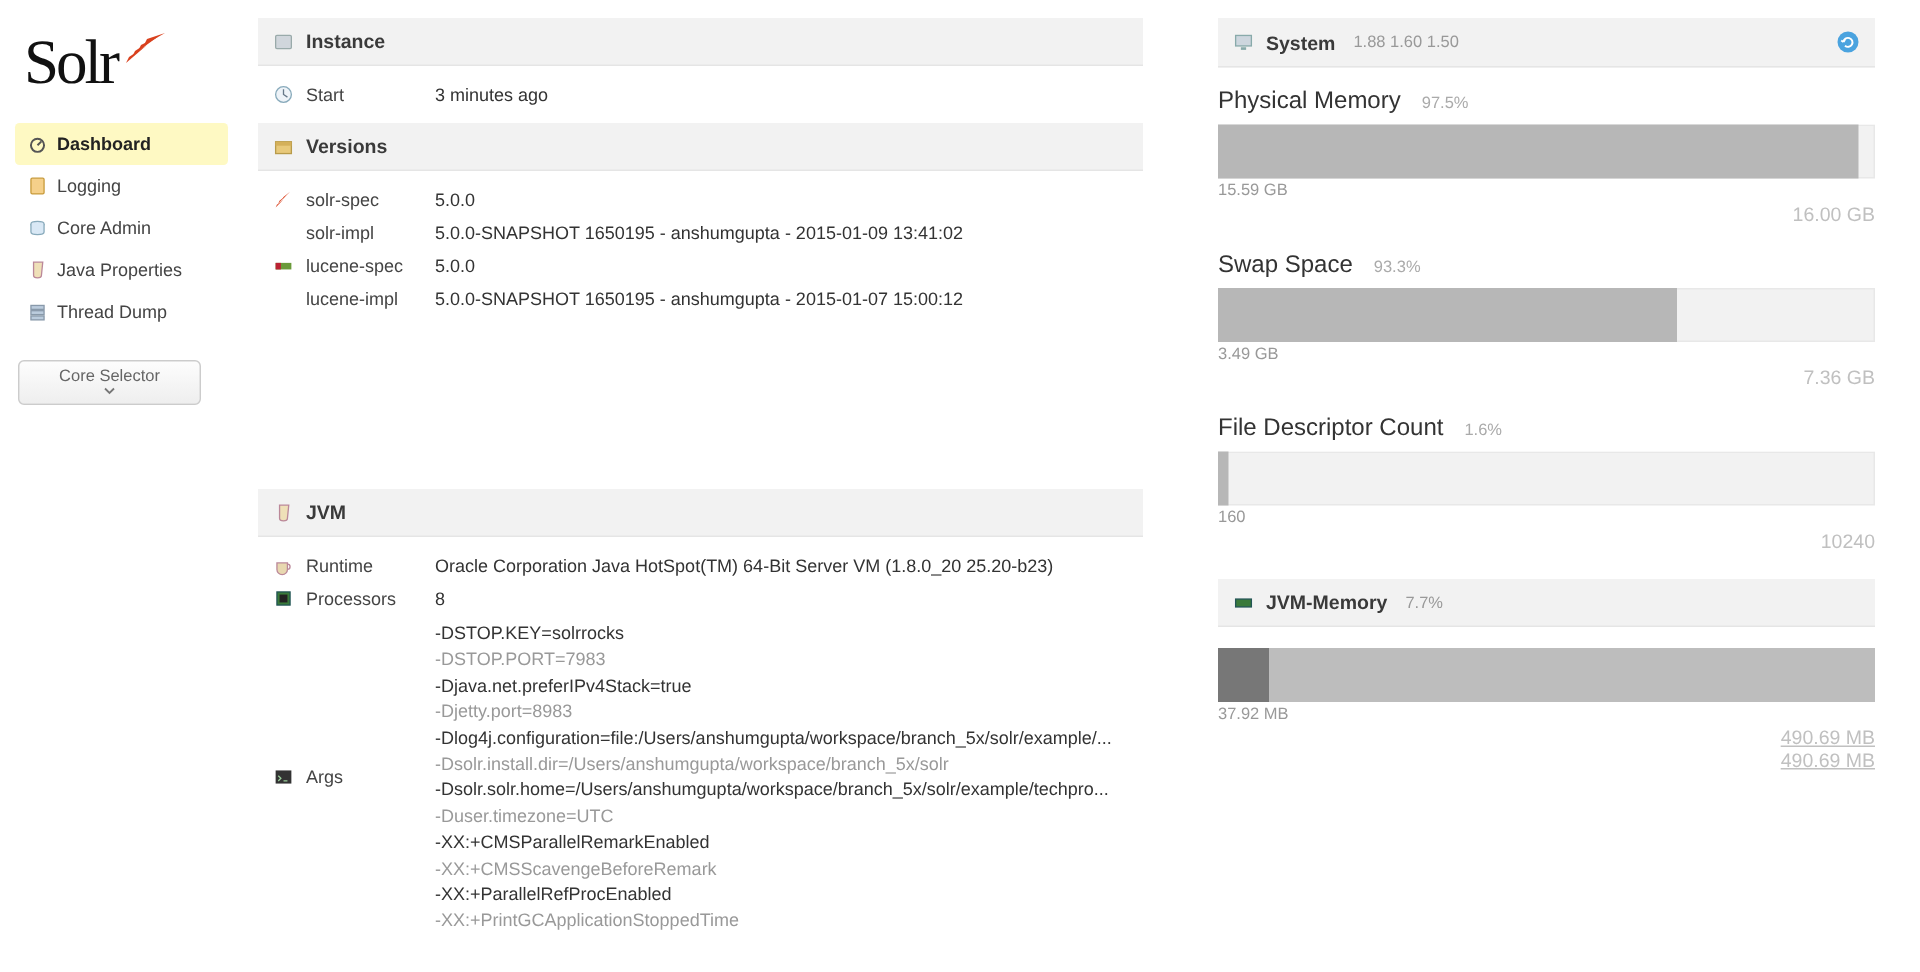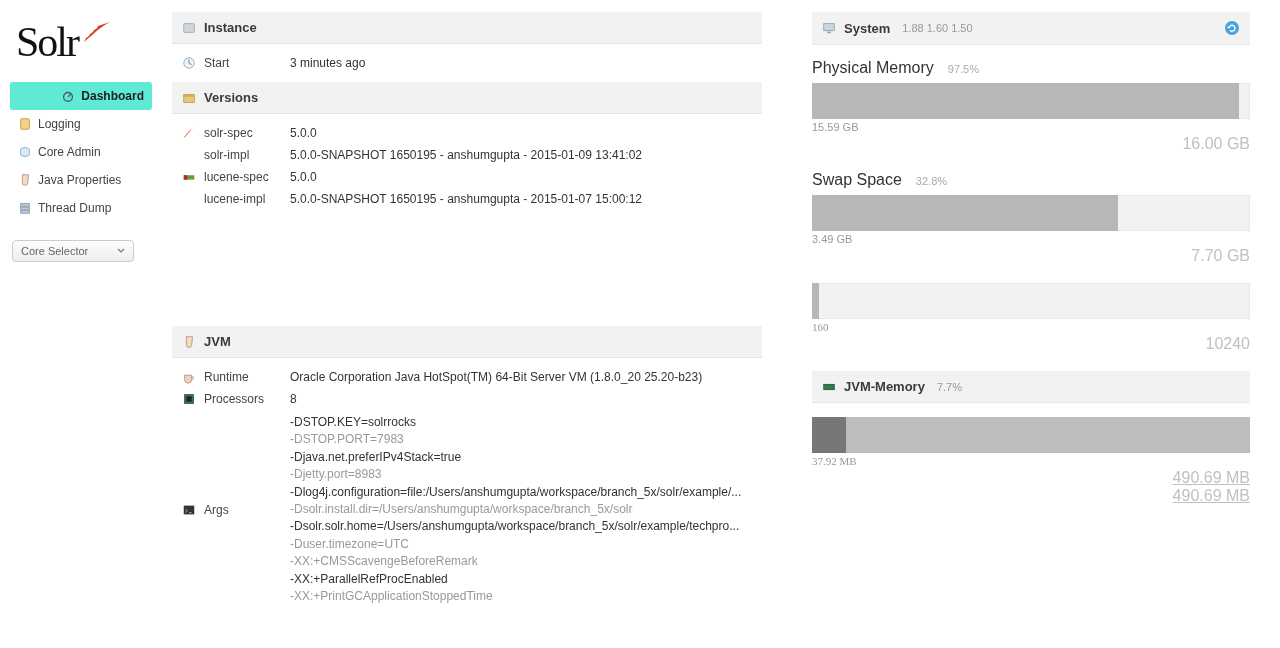--- a/index.html
+++ b/index.html
@@ -3,23 +3,23 @@
 <meta charset="utf-8">
 <style>
 * { box-sizing: border-box; margin: 0; padding: 0; }
 body { font-family: "Helvetica Neue", Helvetica, Arial, sans-serif; font-size: 12px; color: #333; background: #fff; }
 .container { display: flex; width: 1280px; height: 648px; }
 .sidebar { width: 160px; padding: 10px 8px 10px 10px; flex-shrink: 0; }
 .logo { display: flex; align-items: flex-start; margin: 8px 0 16px 6px; }
 .logo-text { font-family: Georgia, serif; font-size: 42px; font-weight: 300; letter-spacing: -2px; color: #111; }
 .nav { list-style: none; margin-bottom: 18px; }
 .nav li { padding: 7px 8px; border-radius: 3px; display: flex; align-items: center; cursor: pointer; color: #444; }
-.nav li.active { background: #5eead4; font-weight: bold; color: #222; justify-content: flex-end; }
+.nav li.active { background: #fef9c3; font-weight: bold; color: #222; }
 .nav .nav-icon { width: 14px; height: 14px; margin-right: 6px; flex-shrink:0; }
-.selector { width: 122px; padding: 4px 8px; border: 1px solid #ccc; border-radius: 4px; background: linear-gradient(#fdfdfd,#eee); display: flex; justify-content: space-between; align-items: center; color: #666; cursor: pointer; margin-left:2px;}
+.selector { width: 122px; padding: 4px 8px; border: 1px solid #ccc; border-radius: 4px; background: linear-gradient(#fdfdfd,#eee); display: flex; justify-content: space-between; align-items: center; color: #666; cursor: pointer; margin-left:2px;flex-direction:column;}
 .main { flex: 1; display: flex; gap: 50px; padding: 12px 30px 0 12px; overflow: hidden; }
 .col { display: flex; flex-direction: column; }
 .col-left { width: 590px; flex-shrink:0; }
 .col-right { flex: 1; }
 .panel-hdr { background: #f2f2f2; border-bottom: 1px solid #e5e5e5; padding: 8px 10px; display: flex; align-items: center; font-weight: bold; color: #3a3a3a; font-size: 13px; }
 .panel-hdr .sect-icon { width: 14px; height: 14px; margin-right: 8px; flex-shrink:0; }
 .panel-hdr .extra { font-weight: normal; color: #999; margin-left: 12px; font-size: 11px; }
 .refresh { margin-left: auto; cursor: pointer; }
 .rows { padding: 8px 0 8px 0; }
 .row { display: flex; padding: 4px 10px; font-size: 12px; }
@@ -29,22 +29,22 @@
 .args { line-height: 1.45; font-size: 12px; }
 .args .alt { color: #999; }
 .sub { margin-bottom: 18px; }
 .sub-title { display: flex; align-items: baseline; margin-bottom: 6px; }
 .sub-title .lbl { color: #333; font-size: 16px; }
 .sub-title .pct { color: #aaa; font-size: 11px; margin-left: 14px; }
 .bar-outer { height: 36px; background: #f2f2f2; box-shadow: inset 0 0 0 1px rgba(0,0,0,.04); position:relative; }
 .bar-inner { height: 100%; background: #b7b7b7; }
 .bar-inner2 { height: 100%; background: #777; position:absolute; top:0; left:0; }
 .meter-labels { display: flex; color: #999; font-size: 11px; margin-top: 2px; }
-.meter-labels .left-lab { margin-right:auto;font-family:Liberation Serif, serif; }
-.totals { display: flex; justify-content: flex-end; color: #c0c0c0; font-size: 16px; margin-top: 2px; }
+.meter-labels .left-lab { margin-right:auto; }
+.totals { display: flex; justify-content: flex-end; color: #c0c0c0; font-size: 13px; margin-top: 2px; }
 select, .selector { font-size: 11px; }
 </style>
 </head>
 <body>
 
 <div class="container">
   <div class="sidebar">
     <div class="logo">
       <span class="logo-text">Solr</span>
       <svg width="34" height="28" viewBox="0 0 34 28" style="margin-left:2px;margin-top:2px;">
@@ -193,20 +193,21 @@
           <span class="rlabel">Args</span>
           <div class="rval args" id="args-container">
               <div>-DSTOP.KEY=solrrocks</div>
               <div class="alt">-DSTOP.PORT=7983</div>
               <div>-Djava.net.preferIPv4Stack=true</div>
               <div class="alt">-Djetty.port=8983</div>
               <div>-Dlog4j.configuration=file:/Users/anshumgupta/workspace/branch_5x/solr/example/...</div>
               <div class="alt">-Dsolr.install.dir=/Users/anshumgupta/workspace/branch_5x/solr</div>
               <div>-Dsolr.solr.home=/Users/anshumgupta/workspace/branch_5x/solr/example/techpro...</div>
               <div class="alt">-Duser.timezone=UTC</div>
+              <div>-XX:+CMSParallelRemarkEnabled</div>
               <div class="alt">-XX:+CMSScavengeBeforeRemark</div>
               <div>-XX:+ParallelRefProcEnabled</div>
               <div class="alt">-XX:+PrintGCApplicationStoppedTime</div>
             </div>
         </div>
       </div>
     </div>
 
     <div class="col col-right">
 
@@ -236,34 +237,38 @@
             <span>15.59 GB</span>
           </div>
         <div class="totals">
             <span>16.00 GB</span>
           </div>
       </div>
 
       <div class="sub">
         <div class="sub-title">
             <span class="lbl">Swap Space</span>
-            <span class="pct">32.8%</span>
+            <span class="pct">93.3%</span>
           </div>
         <div class="bar-outer">
             <div class="bar-inner" id="bar-swap" style="width: 69.9%;"></div>
           </div>
         <div class="meter-labels">
             <span>3.49 GB</span>
           </div>
         <div class="totals">
-            <span>7.70 GB</span>
+            <span>7.36 GB</span>
           </div>
       </div>
 
       <div class="sub">
+        <div class="sub-title">
+            <span class="lbl">File Descriptor Count</span>
+            <span class="pct">1.6%</span>
+          </div>
         <div class="bar-outer">
             <div class="bar-inner" id="bar-fd" style="width: 1.6%;"></div>
           </div>
         <div class="meter-labels">
             <span class="left-lab">160</span>
           </div>
         <div class="totals">
             <span>10240</span>
           </div>
       </div>

